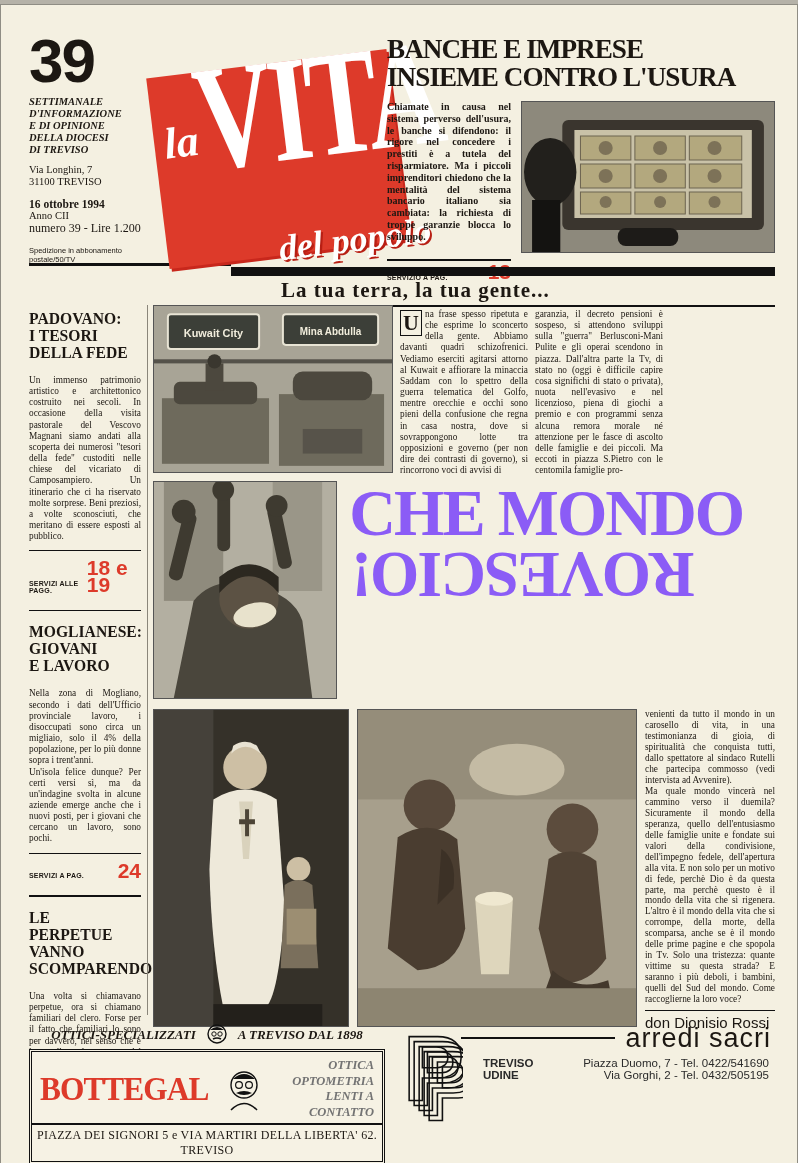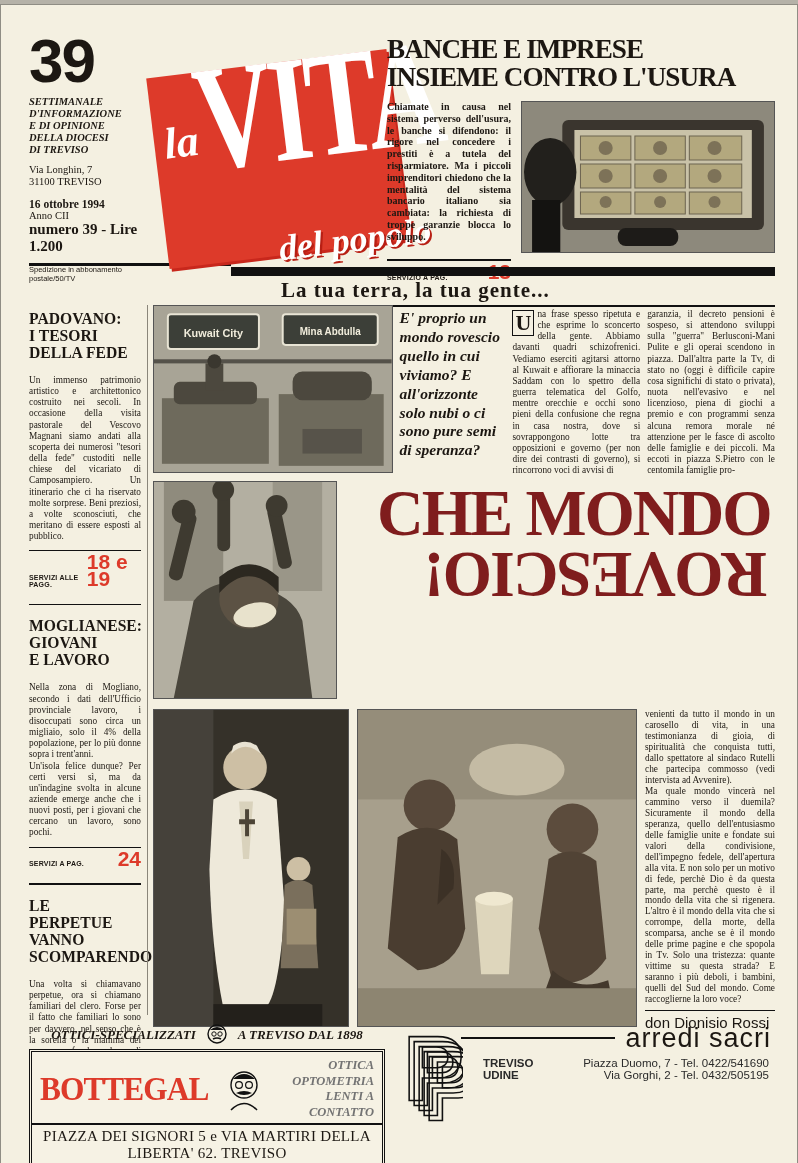--- a/index.html
+++ b/index.html
@@ -12,21 +12,21 @@
   .preline { white-space:pre-line; }
 
   
   .masthead { position:absolute; left:28px; top:30px; width:746px; height:232px; }
   .mh-left { position:absolute; left:0; top:0; width:112px; }
   .edition-number { font-size:62px; font-weight:bold; line-height:.85; letter-spacing:-2px; font-family:"Liberation Sans",sans-serif; }
   .tagline { font-style:italic; font-weight:bold; font-size:10.5px; line-height:1.15; margin-top:8px; }
   .address { font-size:10.5px; line-height:1.15; margin-top:8px; }
   .mh-date { font-size:11.5px; font-weight:bold; margin-top:10px; }
   .mh-anno { font-size:10.5px; }
-  .mh-issue { font-size:15px; font-weight:bold; }
+  .mh-issue { font-size:12px; font-weight:normal; }
   .mh-postal { font-size:7.5px; margin-top:10px; font-family:"Liberation Sans",sans-serif; }
   .mh-left-rule { position:absolute; left:0; top:228px; width:202px; height:3px; background:#111; }
 
   .logo-box {
     position:absolute; left:128px; top:28px; width:242px; height:192px;
     background:#dd3a2a; transform:rotate(-7deg); box-shadow:2px 3px 0 #c8271c;
   }
   .logo-la { position:absolute; left:10px; top:42px; color:#fff; font-size:44px; font-style:italic; font-weight:bold; }
   .logo-vita {
     position:absolute; left:44px; top:-28px; color:#fff; font-size:150px; font-weight:bold;
@@ -47,55 +47,55 @@
   .black-bar { position:absolute; left:230px; top:262px; width:544px; height:9px; background:#111; }
   .banner-wrap { position:absolute; left:244px; top:273px; width:530px; }
   .banner-text { font-size:21px; font-weight:bold; letter-spacing:1px; padding-left:36px; }
   .banner-wrap .rule { height:2px; background:#111; margin-top:2px; }
 
   
   .sidebar { position:absolute; left:28px; top:305px; width:112px; }
   .sb-article { padding-bottom:8px; }
   .sb-title { font-size:17px; font-weight:bold; line-height:1.0; transform:scaleX(.92); transform-origin:left; margin-bottom:14px; }
   .sb-body { font-size:9.3px; line-height:1.2; text-align:justify; }
-  .sb-foot { border-top:1.5px solid #111; margin-top:8px; padding-top:3px; display:flex; justify-content:space-between; align-items:flex-end; }
+  .sb-foot { border-top:1.5px solid #111; margin-top:8px; padding-top:9px; display:flex; justify-content:space-between; align-items:flex-end; }
   .sb-sep { height:1.5px; background:#111; margin:8px 0 12px 0; }
   .sidebar-vrule { position:absolute; left:146px; top:300px; width:1px; height:710px; background:#8a867a; }
 
   
   .main { position:absolute; left:152px; top:300px; width:622px; }
   .row1 { display:flex; gap:7px; height:168px; }
   .photo-frame { border:1px solid #555; background:#9a9789; overflow:hidden; position:relative; }
   .ph-kuwait { width:240px; height:168px; }
   .standfirst { width:106px; font-style:italic; font-weight:bold; font-size:15.5px; line-height:1.22; padding-top:4px; }
   .mcol { width:128px; font-size:9.3px; line-height:1.2; text-align:justify; padding-top:4px; }
   .dropcap {
     float:left; width:22px; height:26px; border:1.5px solid #111; margin:1px 3px 0 0;
     font-size:22px; font-weight:bold; text-align:center; line-height:24px;
   }
   .row2 { display:flex; gap:8px; margin-top:8px; height:220px; }
   .ph-protest { width:184px; height:218px; }
-  .big-headline { flex:1; text-align:right; color:#7f1d1d; padding-top:2px; }
+  .big-headline { flex:1; text-align:left; color:#8b5cf6; padding-top:2px; }
   .bh-line { font-weight:bold; font-size:66px; line-height:.92; letter-spacing:-2px; transform:scaleX(.98); white-space:nowrap; }
   .bh-flip { display:inline-block; transform:rotate(180deg) scaleX(.98); }
   .row3 { display:flex; gap:8px; margin-top:8px; height:322px; }
   .ph-pope { width:196px; height:318px; }
   .ph-children { width:280px; height:318px; }
   .col3wrap { width:130px; font-size:9.3px; line-height:1.18; text-align:justify; }
   .byline { border-top:1.5px solid #111; margin-top:5px; padding-top:3px; text-align:left; font-weight:normal; font-size:15px; font-family:"Liberation Sans",sans-serif; }
 
   
   .ads { position:absolute; left:28px; top:1018px; width:746px; display:flex; gap:10px; }
   .ad-bottegal { width:356px; }
   .bt-header { display:flex; align-items:center; justify-content:center; gap:8px; font-style:italic; font-weight:bold; font-size:13px; }
   .bt-box { border:3px double #111; margin-top:2px; background:#f6f2e4; }
   .bt-main { display:flex; align-items:center; padding:6px 8px 2px 8px; gap:6px; }
   .bt-name { color:#dd3a2a; font-weight:bold; font-size:33px; letter-spacing:-1px; transform:scaleX(.95); transform-origin:left; }
   .bt-services { color:#737373; font-weight:bold; font-style:italic; font-size:12.5px; text-align:right; flex:1; line-height:1.25; }
-  .bt-address { border-top:2px solid #111; font-size:15px; text-align:center; padding:3px 2px; letter-spacing:.3px; }
+  .bt-address { border-top:2px solid #111; font-size:12px; text-align:center; padding:3px 2px; letter-spacing:.3px; }
   .ad-pietrobon { flex:1; position:relative; padding-left:66px; }
   .p-logo { position:absolute; left:6px; top:0; }
   .pt-arredi { font-size:27px; letter-spacing:1px; text-align:right; border-bottom:0; font-family:"Liberation Sans",sans-serif; padding-right:4px; position:relative; }
   .pt-arredi::before { content:""; position:absolute; left:0; right:160px; top:14px; height:2px; background:#111; }
   .pt-band { background:#ec7a64; margin-top:2px; padding:4px 10px; text-align:center; }
   .pt-name { color:#fff; font-family:"Liberation Sans",sans-serif; font-weight:bold; font-size:30px; letter-spacing:8px; line-height:1; text-shadow:1px 1px 0 #c44; }
   .pt-lines { margin-top:3px; font-family:"Liberation Sans",sans-serif; font-size:11.5px; color:#2a2a2a; }
   .pt-line { display:flex; }
   .pt-city { width:70px; font-weight:bold; padding-left:22px; }
   .pt-addr { flex:1; text-align:right; padding-right:6px; }
@@ -235,21 +235,20 @@
           </g>
           <g fill="#4c483e">
             <rect x="20" y="74" width="84" height="22" rx="6"></rect>
             <rect x="140" y="64" width="80" height="28" rx="10"></rect>
             <rect x="52" y="56" width="18" height="26"></rect>
           </g>
           <circle cx="61" cy="54" r="7" fill="#3a372f"></circle>
           <rect x="150" y="120" width="60" height="24" fill="#57534a"></rect>
         </svg>
       </div>
-      <div class="standfirst">E' proprio un mondo rovescio quello in cui viviamo? E all'orizzonte solo nubi o ci sono pure semi di speranza?</div>
       <div class="mcol">
         <span class="dropcap">U</span><span>na frase spesso ripetuta e che esprime lo sconcerto della gente. Abbiamo davanti quadri schizofrenici. Vediamo eserciti agitarsi attorno al Kuwait e affiorare la minaccia Saddam con lo spettro della guerra telematica del Golfo, mentre orecchie e occhi sono pieni della confusione che regna in casa nostra, dove si sovrappongono lotte tra opposizioni e governo (per non dire dei contrasti di governo), si rincorrono voci di avvisi di</span>
       </div>
       <div class="mcol">garanzia, il decreto pensioni è sospeso, si attendono sviluppi sulla "guerra" Berlusconi-Mani Pulite e gli operai scendono in piazza. Dall'altra parte la Tv, di stato no (oggi è difficile capire cosa significhi di stato o privata), nuota nell'evasivo e nel licenzioso, piena di giochi a premio e con programmi senza alcuna remora morale né attenzione per le fasce di ascolto delle famiglie e dei piccoli. Ma eccoti in piazza S.Pietro con le centomila famiglie pro-</div>
     </div>
 
     <div class="row2">
       <div class="photo-frame ph-protest">
         <svg width="100%" height="100%" viewBox="0 0 184 218" preserveAspectRatio="none">
           <rect width="184" height="218" fill="#b3afa1"></rect>

